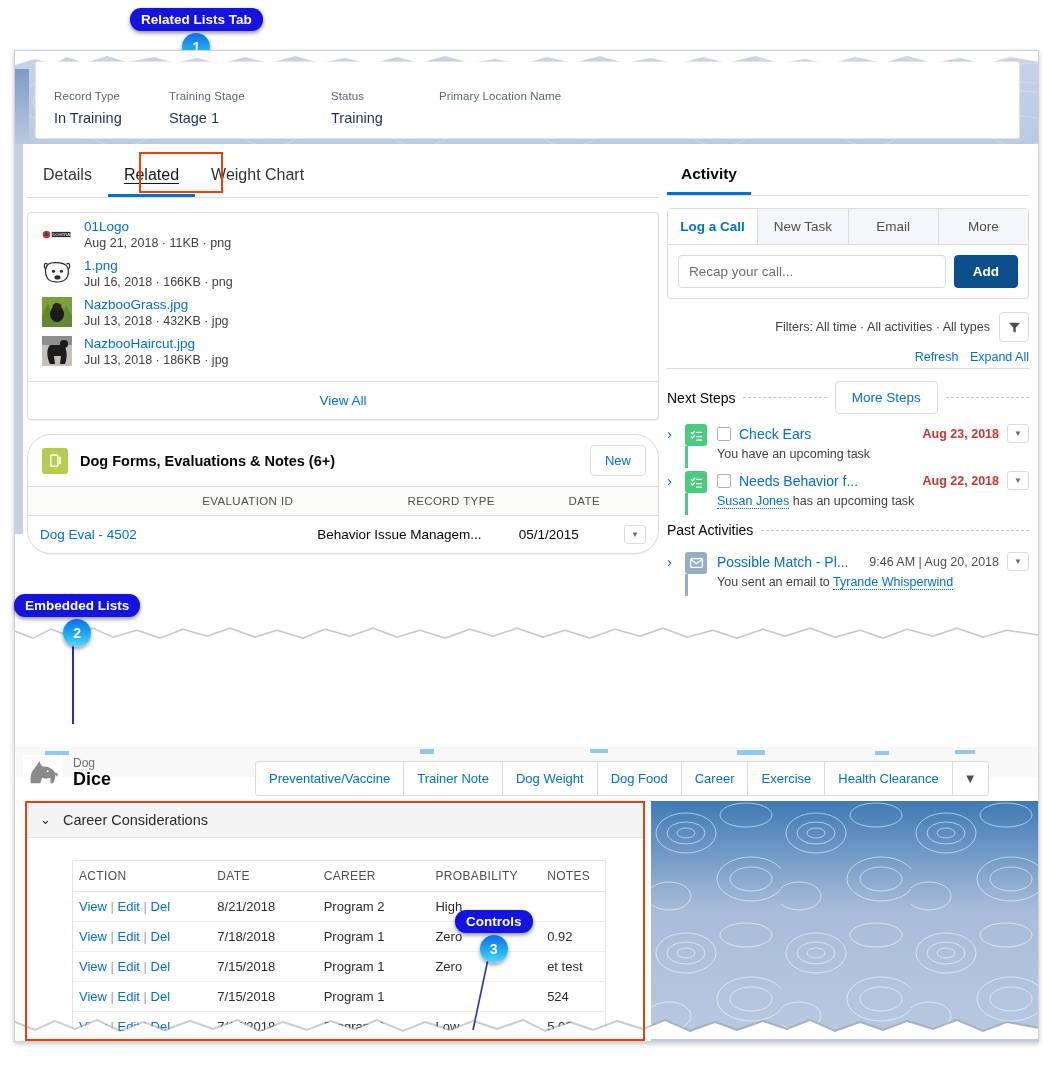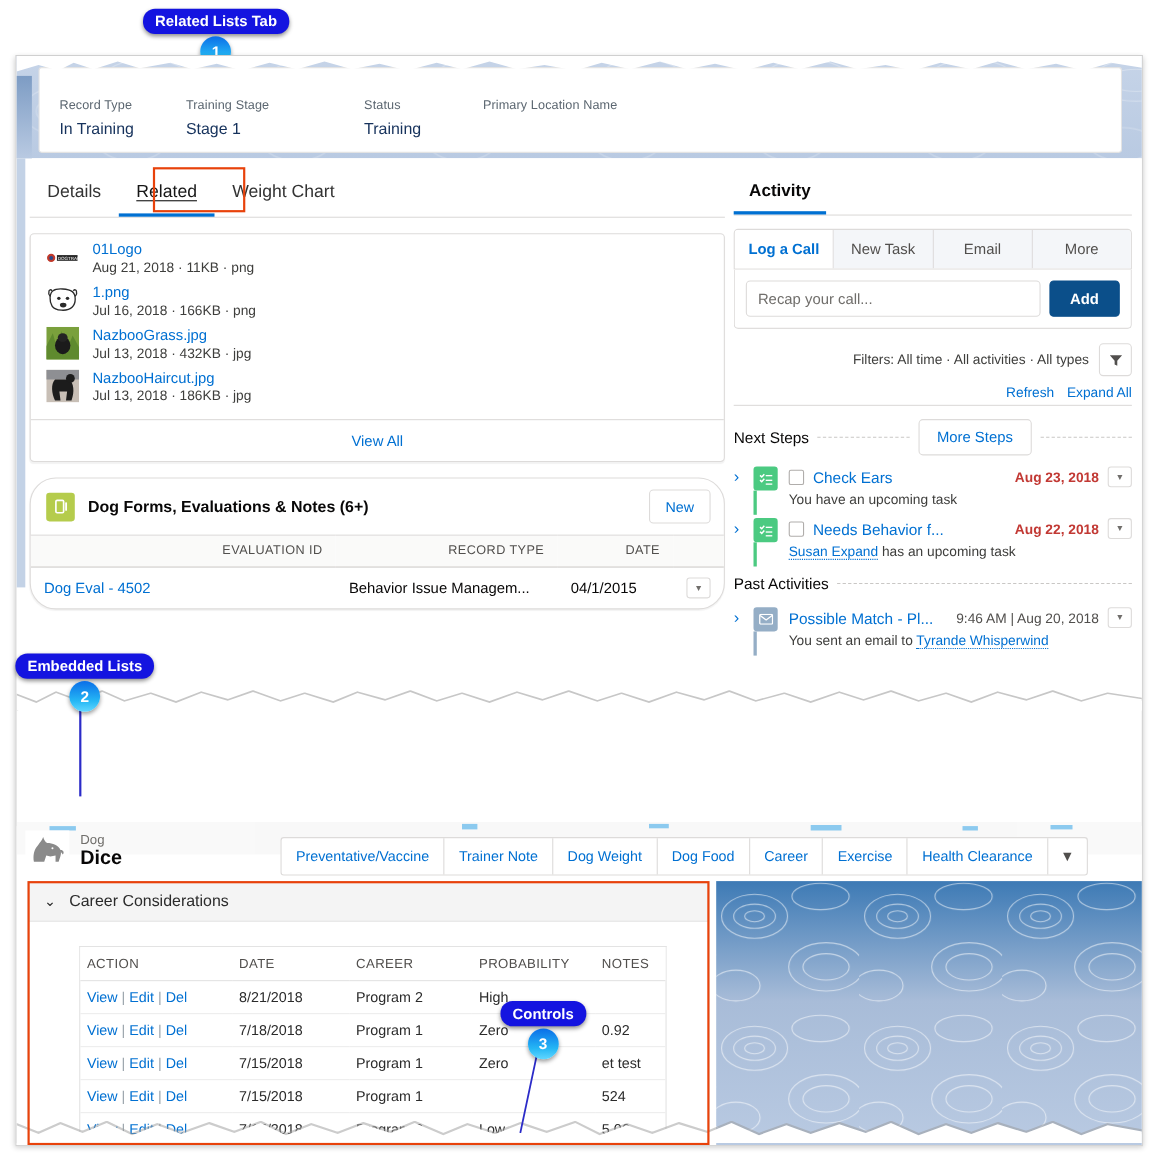--- a/index.html
+++ b/index.html
@@ -357,21 +357,21 @@
               <th style="width:44%">EVALUATION ID</th>
               <th style="width:32%">RECORD TYPE</th>
               <th>DATE</th>
               <th class="cell-caret"></th>
             </tr>
               </thead>
             <tbody>
                 <tr>
               <td><a href="#">Dog Eval - 4502</a></td>
               <td>Behavior Issue Managem...</td>
-              <td>04/1/2015</td>
+              <td>05/1/2015</td>
               <td class="cell-caret">
                 <span class="caret-box">▼</span>
               </td>
             </tr>
               </tbody>
           </table>
         </div>
       </div>
 
       <div class="sb-right">
@@ -448,21 +448,21 @@
           </div>
           <div class="railbar" style="background:#4bca81"></div>
           <div class="ai-body">
             <div class="ai-top">
               <div class="ai-chk"></div>
               <div class="ai-ttl">Needs Behavior f...</div>
               <div class="ai-date red">Aug 22, 2018</div>
               <span class="caret-box">▼</span>
             </div>
             <div class="ai-sub">
-              <a href="#">Susan Expand</a>
+              <a href="#">Susan Jones</a>
               <span>has an upcoming task</span>
             </div>
           </div>
         </div>
 
         <div class="grouphd" style="margin-top:14px;">
           <div class="gl">Past Activities</div>
           <div class="dashed"></div>
         </div>
 

